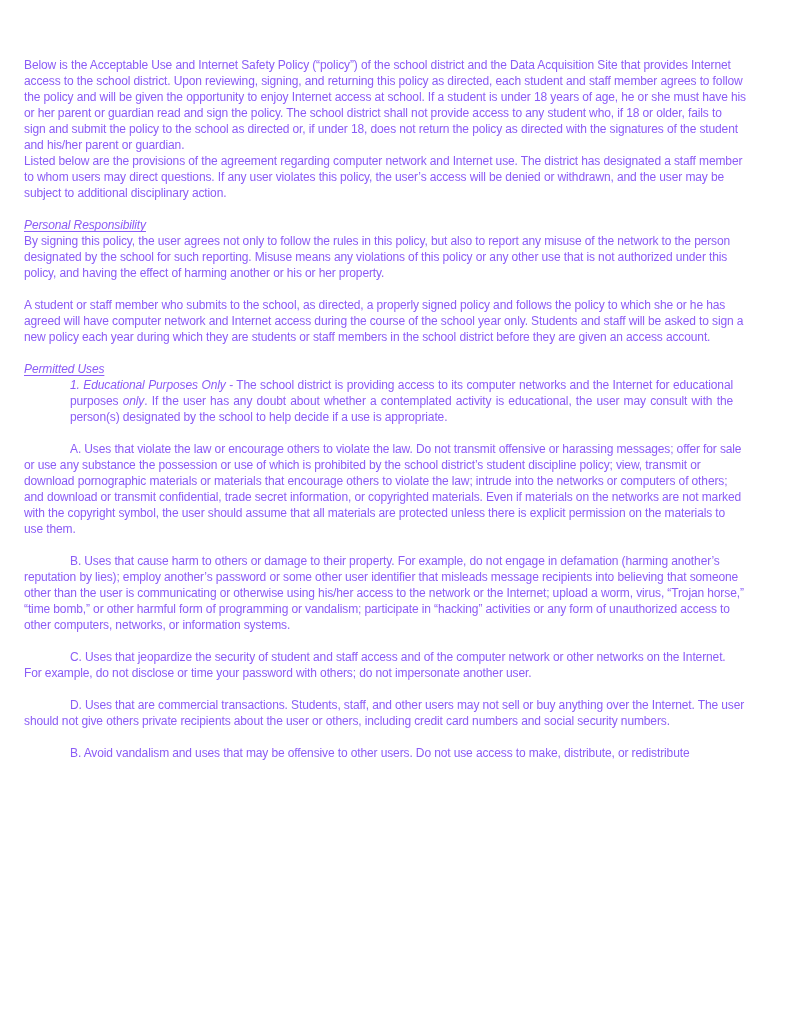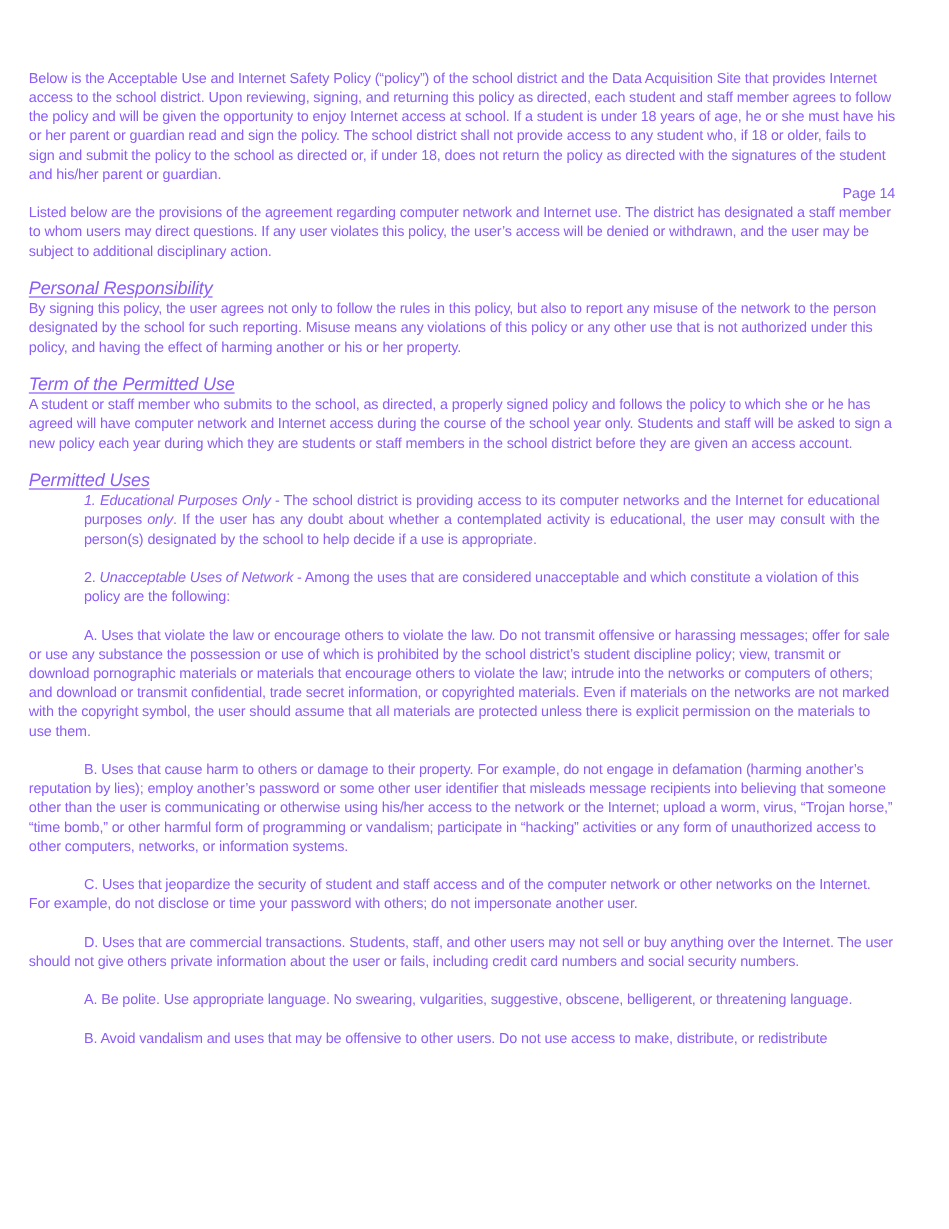--- a/index.html
+++ b/index.html
@@ -20,61 +20,57 @@
   .body-text { margin: 0 0 16px 0; }
   .mb0 { margin-bottom: 0; }
   .page-number {
     text-align: right;
     margin: 0;
     line-height: 16px;
   }
   .sec-heading {
     font-style: italic;
     font-weight: normal;
-    font-size: 15px;
+    font-size: 12px;
     text-decoration: underline;
     text-underline-offset: 2px;
     margin: 0;
   }
   .list-item {
     margin: 0 13px 16px 46px;
   }
   .justify { text-align: justify; }
   .hang { text-indent: 46px; }
   .it { font-style: italic; }
 </style>
 </head>
 <body>
 
 <div class="page">
 
   <p class="body-text mb0">Below is the Acceptable Use and Internet Safety Policy (“policy”) of the school district and the Data Acquisition Site that provides Internet access to the school district. Upon reviewing, signing, and returning this policy as directed, each student and staff member agrees to follow the policy and will be given the opportunity to enjoy Internet access at school. If a student is under 18 years of age, he or she must have his or her parent or guardian read and sign the policy. The school district shall not provide access to any student who, if 18 or older, fails to sign and submit the policy to the school as directed or, if under 18, does not return the policy as directed with the signatures of the student and his/her parent or guardian.</p>
 
-  <div class="page-number">Page 14</div>
 
   <p class="body-text">Listed below are the provisions of the agreement regarding computer network and Internet use. The district has designated a staff member to whom users may direct questions. If any user violates this policy, the user’s access will be denied or withdrawn, and the user may be subject to additional disciplinary action.</p>
 
   <h3 class="sec-heading">Personal Responsibility</h3>
   <p class="body-text">By signing this policy, the user agrees not only to follow the rules in this policy, but also to report any misuse of the network to the person designated by the school for such reporting. Misuse means any violations of this policy or any other use that is not authorized under this policy, and having the effect of harming another or his or her property.</p>
 
-  <h3 class="sec-heading">Term of the Permitted Use</h3>
   <p class="body-text">A student or staff member who submits to the school, as directed, a properly signed policy and follows the policy to which she or he has agreed will have computer network and Internet access during the course of the school year only. Students and staff will be asked to sign a new policy each year during which they are students or staff members in the school district before they are given an access account.</p>
 
   <h3 class="sec-heading">Permitted Uses</h3>
 
   <div class="list-item justify"><span class="it">1. Educational Purposes Only</span><span> - The school district is providing access to its computer networks and the Internet for educational purposes </span><span class="it">only</span><span>. If the user has any doubt about whether a contemplated activity is educational, the user may consult with the person(s) designated by the school to help decide if a use is appropriate.</span></div>
 
-  <div class="list-item"><span>2. </span><span class="it">Unacceptable Uses of Network</span><span> - Among the uses that are considered unacceptable and which constitute a violation of this policy are the following:</span></div>
 
   <p class="body-text hang">A. Uses that violate the law or encourage others to violate the law. Do not transmit offensive or harassing messages; offer for sale or use any substance the possession or use of which is prohibited by the school district’s student discipline policy; view, transmit or download pornographic materials or materials that encourage others to violate the law; intrude into the networks or computers of others; and download or transmit confidential, trade secret information, or copyrighted materials. Even if materials on the networks are not marked with the copyright symbol, the user should assume that all materials are protected unless there is explicit permission on the materials to use them.</p>
 
   <p class="body-text hang">B. Uses that cause harm to others or damage to their property. For example, do not engage in defamation (harming another’s reputation by lies); employ another’s password or some other user identifier that misleads message recipients into believing that someone other than the user is communicating or otherwise using his/her access to the network or the Internet; upload a worm, virus, “Trojan horse,” “time bomb,” or other harmful form of programming or vandalism; participate in “hacking” activities or any form of unauthorized access to other computers, networks, or information systems.</p>
 
   <p class="body-text hang">C. Uses that jeopardize the security of student and staff access and of the computer network or other networks on the Internet. For example, do not disclose or time your password with others; do not impersonate another user.</p>
 
-  <p class="body-text hang">D. Uses that are commercial transactions. Students, staff, and other users may not sell or buy anything over the Internet. The user should not give others private information about the user or fails, including credit card numbers and social security numbers.</p>
+  <p class="body-text hang">D. Uses that are commercial transactions. Students, staff, and other users may not sell or buy anything over the Internet. The user should not give others private recipients about the user or others, including credit card numbers and social security numbers.</p>
 
 
-  <div class="list-item">A. Be polite. Use appropriate language. No swearing, vulgarities, suggestive, obscene, belligerent, or threatening language.</div>
 
   <div class="list-item">B. Avoid vandalism and uses that may be offensive to other users. Do not use access to make, distribute, or redistribute</div>
 
 </div>
 
 </body></html>

